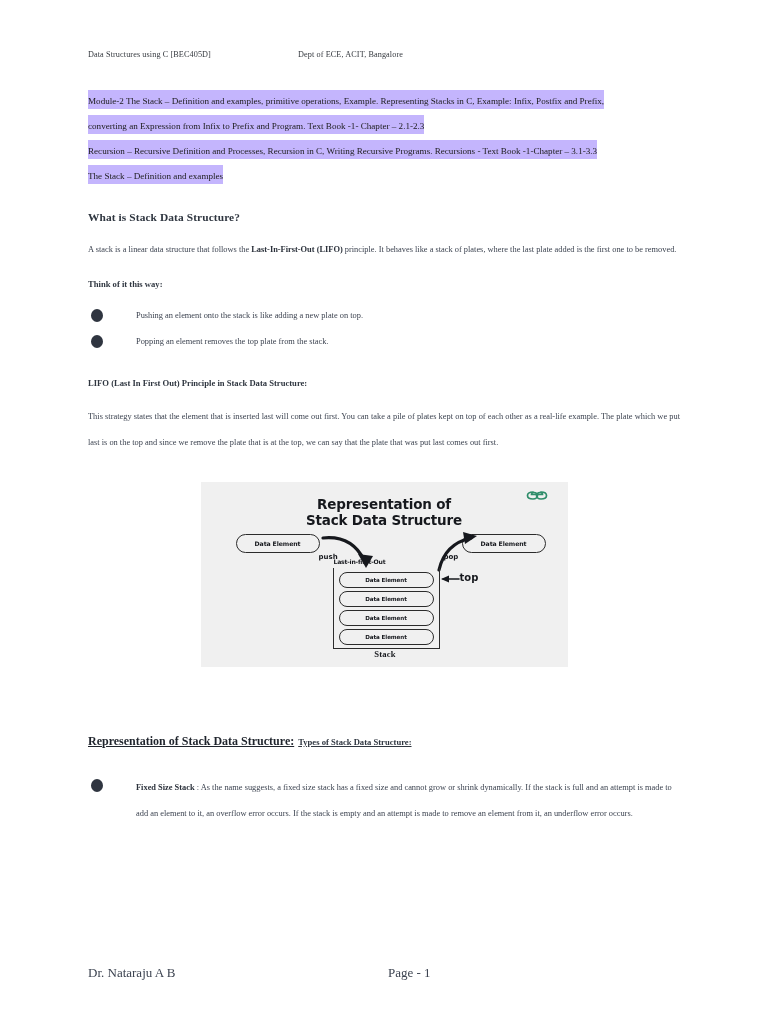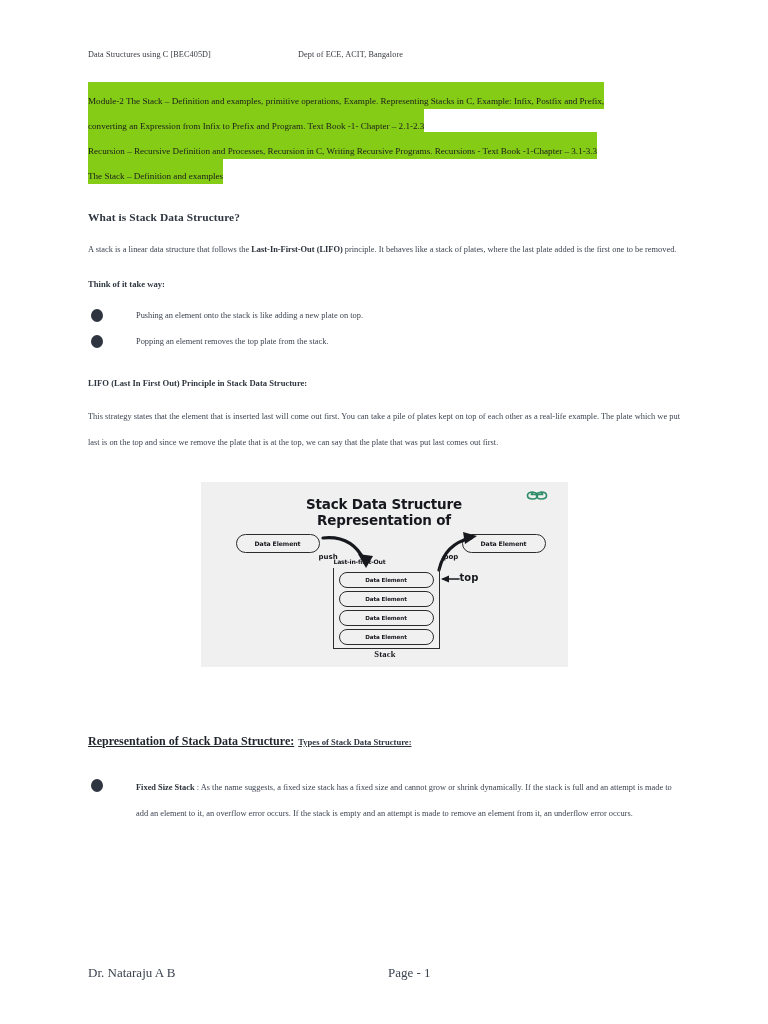--- a/index.html
+++ b/index.html
@@ -42,22 +42,22 @@
 
   
   .syllabus { margin-bottom: 22px; }
   .hl-line {
     font-size: 9.1px;
     line-height: 25px;
     color: #1c1c1c;
     white-space: nowrap;
   }
   .hl-line > span {
-    background: #84cc16;
-    padding: 14px 0 3px 0;
+    background: #c4b5fd;
+    padding: 6px 0 3px 0;
     box-decoration-break: clone;
     -webkit-box-decoration-break: clone;
   }
 
   
   h2.sec-title {
     font-size: 11.4px;
     font-weight: bold;
     color: #2f3640;
     margin: 0 0 14px 0;
@@ -277,42 +277,42 @@
       <div class="hl-line"><span>Module-2 The Stack – Definition and examples, primitive operations, Example. Representing Stacks in C, Example: Infix, Postfix and Prefix,</span></div>
       <div class="hl-line"><span>converting an Expression from Infix to Prefix and Program. Text Book -1- Chapter – 2.1-2.3</span></div>
       <div class="hl-line"><span>Recursion – Recursive Definition and Processes, Recursion in C, Writing Recursive Programs. Recursions - Text Book -1-Chapter – 3.1-3.3</span></div>
       <div class="hl-line"><span>The Stack – Definition and examples</span></div>
     </div>
 
     <h2 class="sec-title">What is Stack Data Structure?</h2>
 
     <p class="body"><span>A stack is a linear data structure that follows the </span><b>Last-In-First-Out (LIFO)</b><span> principle. It behaves like a stack of plates, where the last plate added is the first one to be removed.</span></p>
 
-    <h3 class="sub-title">Think of it take way:</h3>
+    <h3 class="sub-title">Think of it this way:</h3>
 
     <ul class="bullets">
       <li><span class="dot"></span><span>Pushing an element onto the stack is like adding a new plate on top.</span></li>
       <li><span class="dot"></span><span>Popping an element removes the top plate from the stack.</span></li>
     </ul>
 
     <h3 class="sub-title">LIFO (Last In First Out) Principle in Stack Data Structure:</h3>
 
     <p class="body">This strategy states that the element that is inserted last will come out first. You can take a pile of plates kept on top of each other as a real-life example. The plate which we put last is on the top and since we remove the plate that is at the top, we can say that the plate that was put last comes out first.</p>
 
     <div class="figure-wrap">
       <div class="figure">
 
         <svg class="gfg-logo" viewBox="0 0 44 26">
           <path d="M14 6 C6 6 3 10 3 13 C3 16 6 20 14 20 C20 20 23 16 23 13 C23 10 20 7 16 7 C13 7 11 9 11 11 L20 11" fill="none" stroke="#2f8d6a" stroke-width="3.4" stroke-linecap="round"></path>
           <path d="M30 6 C38 6 41 10 41 13 C41 16 38 20 30 20 C24 20 21 16 21 13 C21 10 24 7 28 7 C31 7 33 9 33 11 L24 11" fill="none" stroke="#2f8d6a" stroke-width="3.4" stroke-linecap="round"></path>
         </svg>
 
         <div class="fig-title">
+          <div>Representation of</div>
           <div>Stack Data Structure</div>
-          <div>Representation of</div>
         </div>
 
         <div class="pill in">Data Element</div>
         <div class="pill out">Data Element</div>
 
         <svg class="fig-svg" viewBox="0 0 367 185">
 
           <path d="M122 56 C142 54 155 62 163 78" fill="none" stroke="#16181d" stroke-width="3.2" stroke-linecap="round"></path>
           <path d="M157 72 L165 86 L172 74 Z" fill="#16181d"></path>
 

